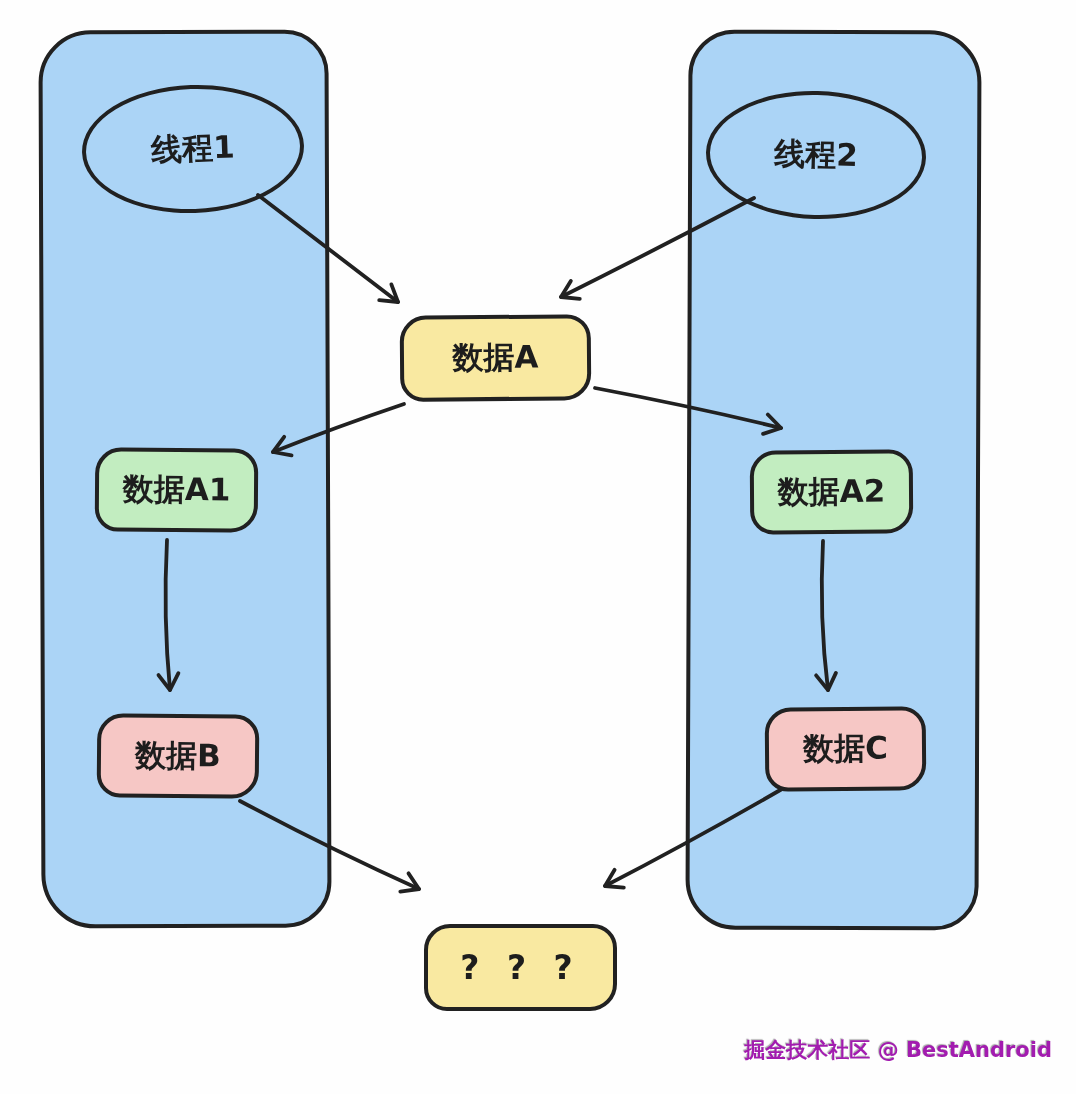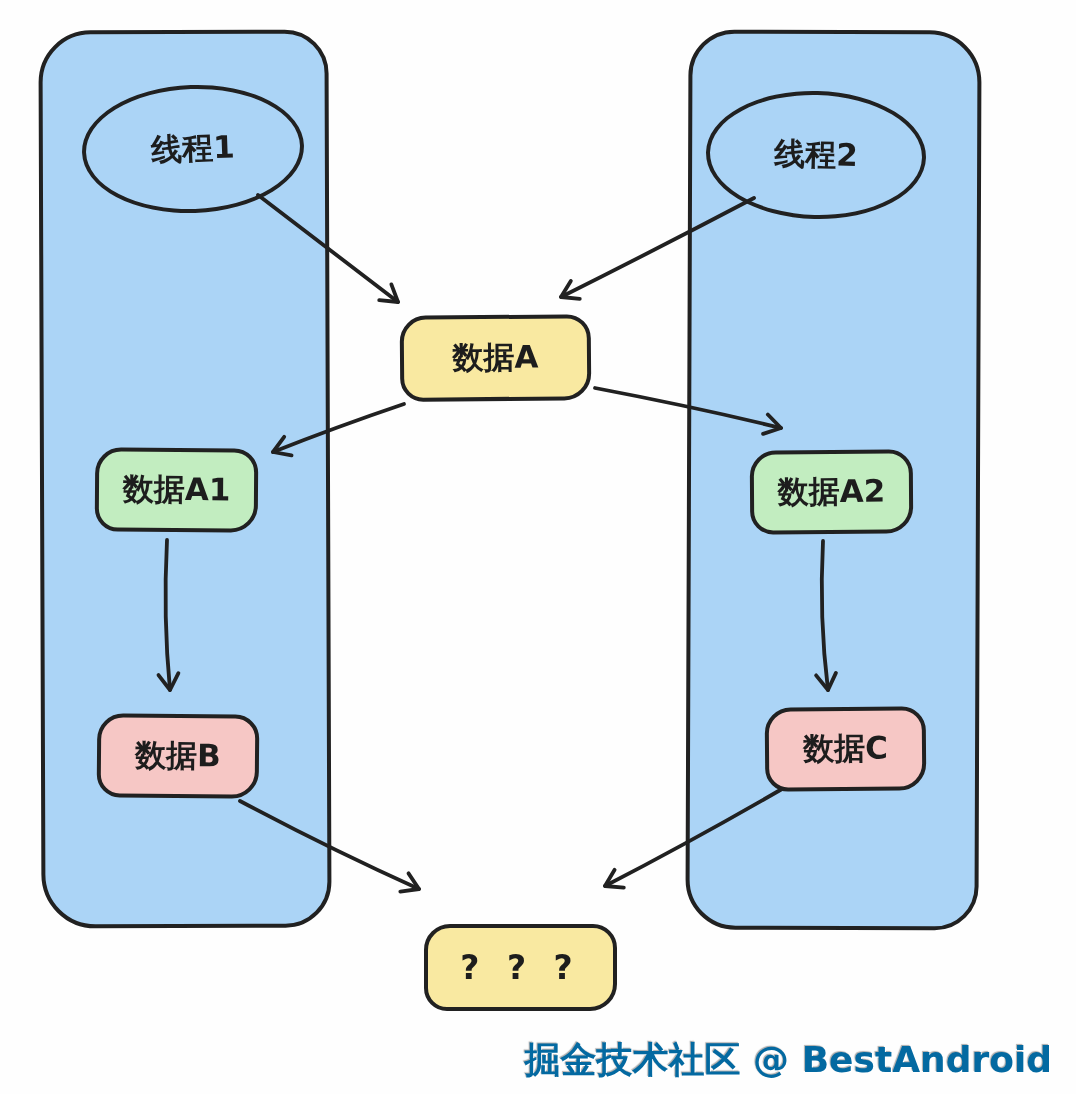--- a/index.html
+++ b/index.html
@@ -24,21 +24,21 @@
   .thread2 { left:706px; top:91px; width:220px; height:128px; transform:rotate(1.5deg); }
   .rbox   { border-radius:26px 24px 27px 23px; }
   .dataA  { left:400px; top:315px; width:191px; height:86px; background:#f9e9a1; transform:rotate(-0.5deg); }
   .dataA1 { left:95px;  top:448px; width:163px; height:84px; background:#c2edc0; transform:rotate(0.4deg); }
   .dataA2 { left:750px; top:450px; width:163px; height:84px; background:#c2edc0; transform:rotate(-0.4deg); }
   .dataB  { left:97px;  top:714px; width:162px; height:84px; background:#f6c7c5; transform:rotate(0.5deg); }
   .dataC  { left:765px; top:707px; width:161px; height:84px; background:#f6c7c5; transform:rotate(-0.5deg); }
   .unknown{ left:424px; top:924px; width:193px; height:87px; background:#f9e9a1; letter-spacing:8px; font-size:33px; }
   .watermark {
     position:absolute; top:1036px; right:24px; z-index:4;
-    font-size:36px; font-weight:700; color:#0369a1;
+    font-size:21px; font-weight:700; color:#a21caf;
     text-shadow:1px 1px 0 #ffffff, -1px -1px 1px #ababab;
   }
 </style>
 </head>
 <body>
 
 <div class="stage">
 
   <div class="lane lane-left"></div>
   <div class="lane lane-right"></div>

